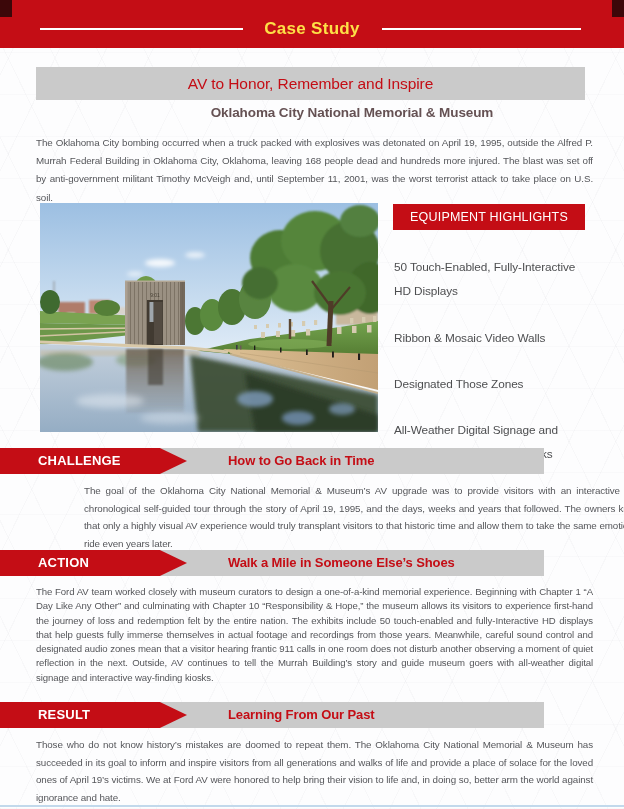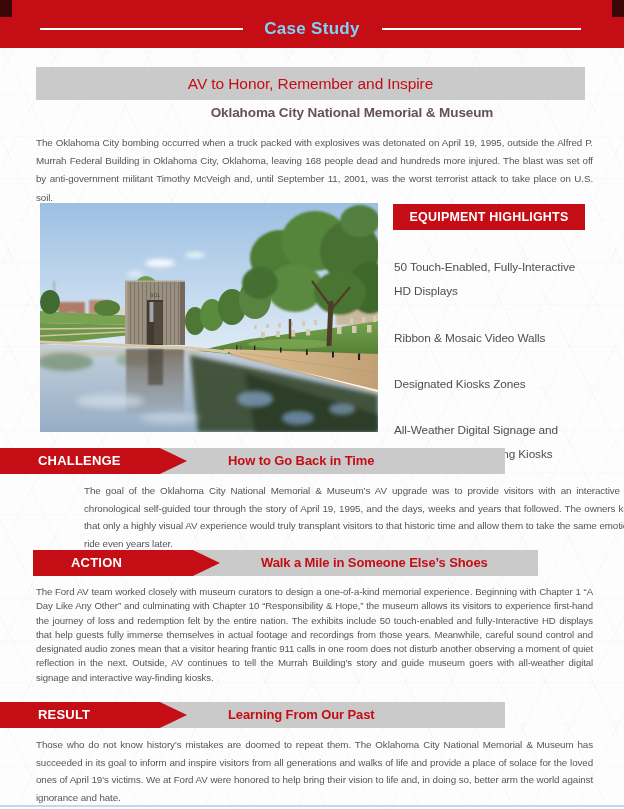--- a/index.html
+++ b/index.html
@@ -14,48 +14,48 @@
       repeating-linear-gradient(0deg,   rgba(125,125,140,.03)  0 1px, transparent 1px 42px);
     font-family:"Liberation Sans", sans-serif;
     color:#535457;
   }
   
   .top-banner{position:absolute;left:0;top:0;width:624px;height:48px;background:var(--red,#c40d15);}
   .corner-notch{position:absolute;top:0;width:12px;height:17px;background:#3c0709;}
   .notch-left{left:0;}
   .notch-right{right:0;}
   .banner-title{position:absolute;top:19px;left:0;width:100%;text-align:center;
-    color:#7dd3fc;font-size:17px;font-weight:600;letter-spacing:.3px;}
+    color:#fde047;font-size:17px;font-weight:600;letter-spacing:.3px;}
   .banner-line{position:absolute;top:28px;height:2px;background:#ffffff;}
   .line-left{left:40px;width:203px;}
   .line-right{left:382px;width:199px;}
   
   .title-bar{position:absolute;left:36px;top:67px;width:549px;height:33px;background:#cacaca;
     text-align:center;line-height:33px;font-size:15.5px;font-weight:normal;color:var(--red,#c40d15);letter-spacing:-.1px;}
   .subtitle{position:absolute;left:0;top:105px;width:100%;text-align:center;
     font-size:13.5px;font-weight:bold;color:#655153;letter-spacing:-.1px;padding-left:40px;}
   
   .para{position:absolute;left:36px;width:557px;text-align:justify;
     font-size:9.8px;letter-spacing:-.1px;color:#55565a;}
   .intro-para{top:134px;line-height:18.2px;}
   .challenge-para{top:482px;line-height:17.6px;margin-left:48px;}
   .action-para{top:585px;line-height:14.3px;font-size:9.6px;}
   .result-para{top:736px;line-height:17.6px;}
   
   .photo-wrap{position:absolute;left:40px;top:203px;width:338px;height:229px;}
   .photo-wrap svg{display:block;width:338px;height:229px;}
   
   .equip-banner{position:absolute;left:393px;top:204px;width:192px;height:26px;background:var(--red,#c40d15);
-    color:#fff;font-weight:bold;font-size:12.5px;text-align:center;line-height:26px;letter-spacing:.2px;}
+    color:#fff;font-weight:normal;font-size:12.5px;text-align:center;line-height:26px;letter-spacing:.2px;}
   .equip-list{position:absolute;left:394px;top:233px;width:226px;}
   .equip-item{font-size:11.8px;line-height:24.3px;color:#4d4e50;white-space:pre-line;letter-spacing:-.1px;margin-top:22px;}
   
-  .section-banner{position:absolute;left:0;width:505px;height:26px;background:#cacaca;}
+  .section-banner{position:absolute;left:0;width:505px;height:26px;background:#cacaca;padding-left:39px;}
   .sb-challenge{top:448px;}
-  .sb-action{top:550px;margin-left:33px;}
+  .sb-action{top:550px;}
   .sb-result{top:702px;}
   .section-label{position:absolute;left:0;top:0;width:187px;height:26px;background:var(--red,#c40d15);
     clip-path:polygon(0 0, 85.5% 0, 100% 50%, 85.5% 100%, 0 100%);
     color:#fff;font-weight:bold;font-size:13px;line-height:26px;padding-left:38px;box-sizing:border-box;letter-spacing:.2px;}
   .section-heading{position:absolute;left:228px;top:0;height:38px;line-height:26px;
     font-size:13px;font-weight:bold;color:var(--red,#c40d15);letter-spacing:-.1px;}
   
   .bottom-edge{position:absolute;left:0;bottom:2px;width:100%;height:2px;background:#c2d9ec;}
 </style>
 </head>
@@ -245,21 +245,21 @@
       <path d="M0,139 L150,145 L188,149" stroke="#d8c8a8" stroke-width="3" fill="none"></path>
       <line x1="190" y1="151" x2="338" y2="190" stroke="#c4ad87" stroke-width="2" opacity=".9"></line>
     </svg>
   </div>
 
   <div class="equip-banner">EQUIPMENT HIGHLIGHTS</div>
   <div class="equip-list">
     <div class="equip-item">50 Touch-Enabled, Fully-Interactive
 HD Displays</div>
     <div class="equip-item">Ribbon &amp; Mosaic Video Walls</div>
-    <div class="equip-item">Designated Kiosks Zones</div>
+    <div class="equip-item">Designated Those Zones</div>
     <div class="equip-item">All-Weather Digital Signage and
 Interactive Way-Finding Kiosks</div>
   </div>
 
   <div class="section-banner sb-challenge">
     <div class="section-label">CHALLENGE</div>
     <div class="section-heading">How to Go Back in Time</div>
   </div>
   <div class="para challenge-para">The goal of the Oklahoma City National Memorial &amp; Museum’s AV upgrade was to provide visitors with an interactive and chronological self-guided tour through the story of April 19, 1995, and the days, weeks and years that followed. The owners knew that only a highly visual AV experience would truly transplant visitors to that historic time and allow them to take the same emotional ride even years later.</div>
 

